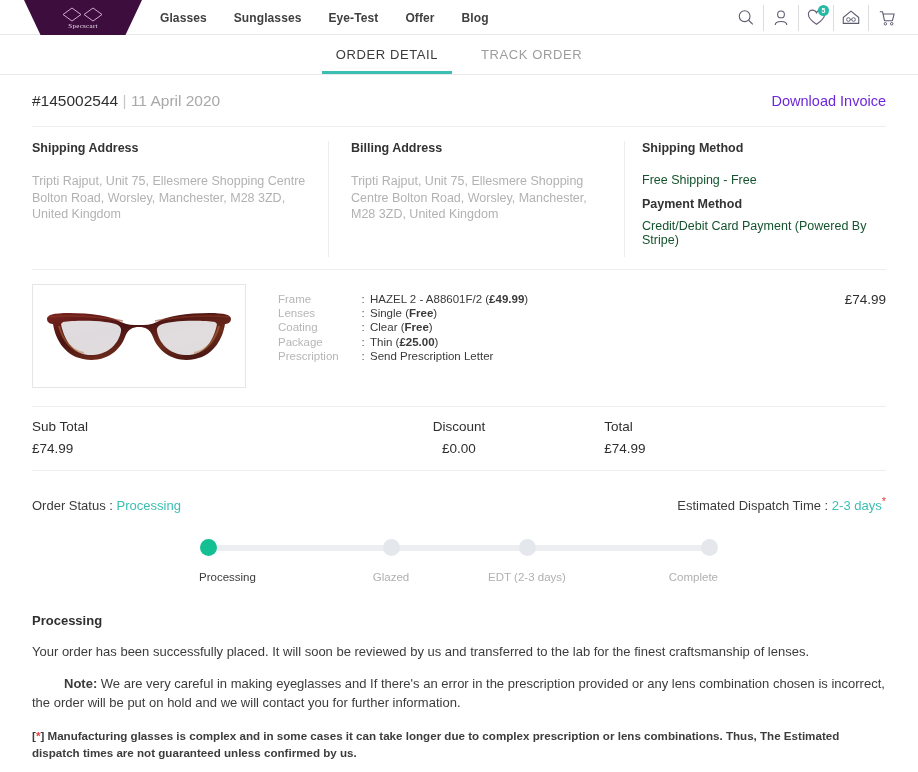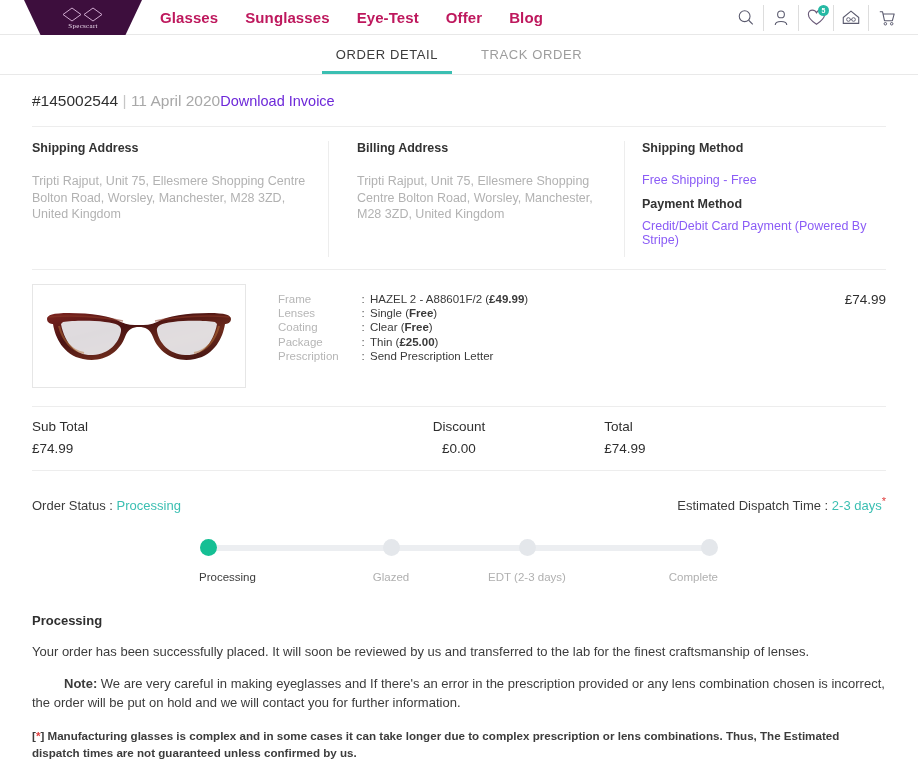--- a/index.html
+++ b/index.html
@@ -40,23 +40,23 @@
   }
   .nav {
     position: absolute;
     left: 160px; top: 0;
     height: 35px;
     display: flex;
     align-items: center;
     gap: 27px;
   }
   .nav a {
-    font-size: 15px;
+    font-size: 12px;
     font-weight: bold;
-    color: #be185d;
+    color: #404040;
     text-decoration: none;
     letter-spacing: .1px;
   }
   .icons {
     position: absolute;
     right: 14px; top: 0;
     height: 35px;
     display: flex;
     align-items: center;
   }
@@ -99,44 +99,45 @@
   }
   .tab.inactive { color: #9d9d9d; }
   .tab.active { border-bottom-color: #3bbfb2; color: #3c3c3c; }
 
   
   .wrap { padding: 0 32px; }
 
   .order-line {
     display: flex;
     align-items: baseline;
+    justify-content: space-between;
     padding-top: 17px;
     padding-bottom: 16px;
   }
   .order-id { font-size: 15.5px; color: #2f2f2f; }
   .order-id .sep { color: #c6c6c6; font-weight: normal; }
   .order-id .date { color: #a8a8a8; }
   .download-invoice {
     font-size: 14.5px;
     color: #6d28d9;
     text-decoration: none;
     cursor: pointer;
   }
 
   .hr { height: 1px; background: #ededed; }
 
   
   .addr-row { display: flex; padding: 14px 0 12px 0; }
   .addr-col { padding-right: 18px; }
   .addr-col.c1 { width: 296px; }
-  .addr-col.c2 { width: 296px; border-left: 1px solid #ededed; padding-left: 28px; }
+  .addr-col.c2 { width: 296px; border-left: 1px solid #ededed; padding-left: 22px; }
   .addr-col.c3 { flex: 1; border-left: 1px solid #ededed; padding-left: 17px; }
   .addr-title { font-size: 12.5px; font-weight: bold; color: #333; margin-bottom: 18px; }
   .addr-body { font-size: 12.5px; color: #b2b2b2; line-height: 16.5px; }
-  .addr-sub { font-size: 12.5px; color: #8b5cf6; margin-bottom: 10px; }
+  .addr-sub { font-size: 12.5px; color: #14532d; margin-bottom: 10px; }
   .addr-title.second { margin-bottom: 8px; }
 
   
   .prod-row { display: flex; padding: 14px 0 18px 0; align-items: flex-start; }
   .prod-img-box {
     width: 214px; height: 104px;
     border: 1px solid #e6e6e6;
     background: #fff;
     display: flex; align-items: center; justify-content: center;
     flex: none;

